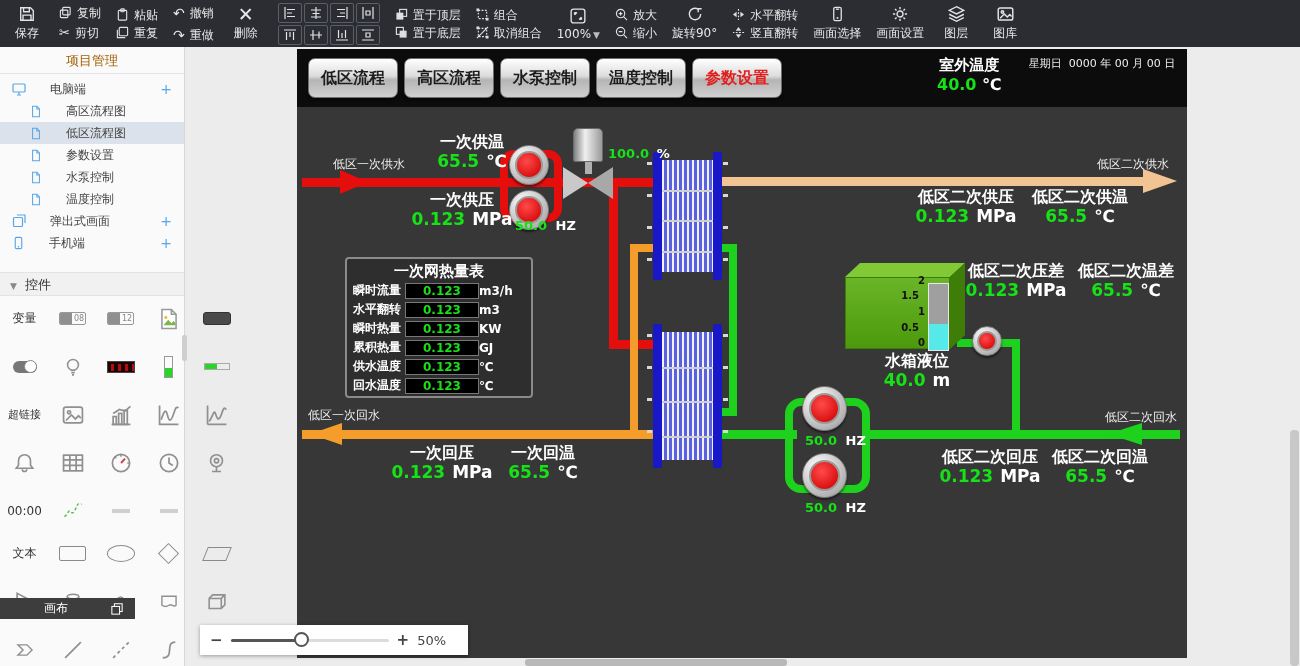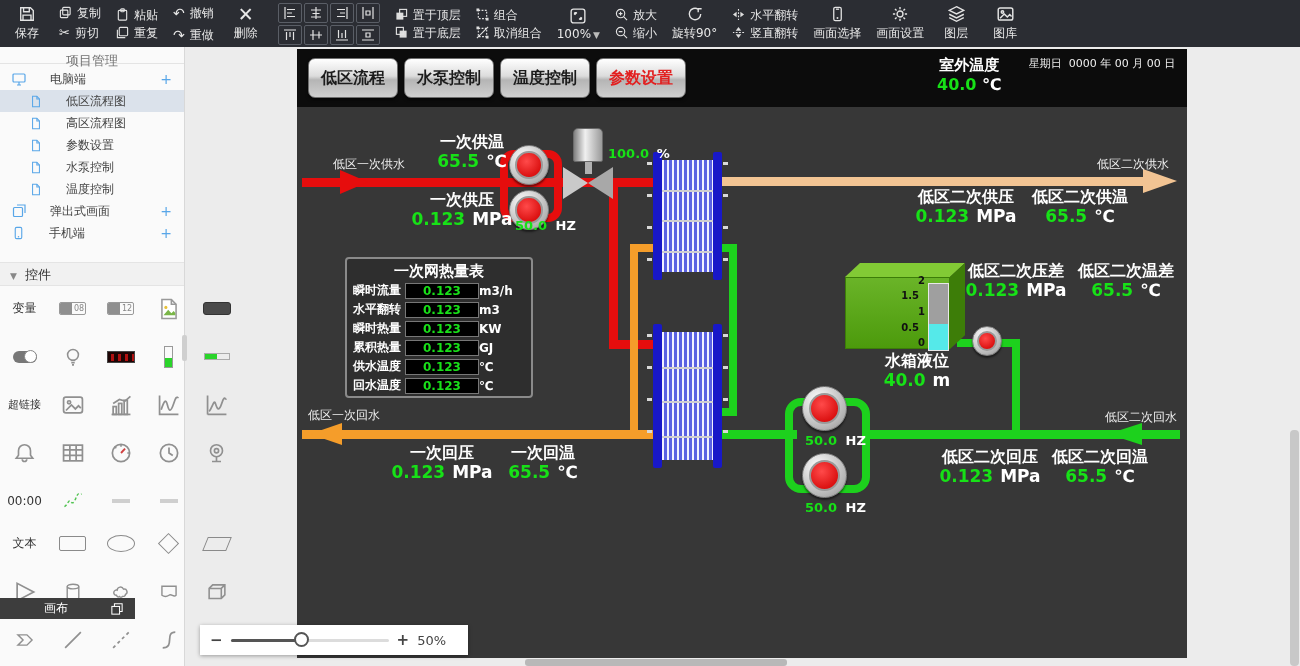--- a/index.html
+++ b/index.html
@@ -16,21 +16,21 @@
   .tb-pair { display:flex; flex-direction:column; gap:4px; }
   .tb-row { display:flex; align-items:center; gap:5px; font-size:12px; line-height:14px; }
   .tb-grid { display:grid; grid-template-columns:repeat(4,24px); grid-template-rows:20px 20px; gap:2px; }
   .tb-cell { border:1px solid #5a5e66; border-radius:2px; display:flex; align-items:center; justify-content:center; }
   .tb-caret { font-size:9px; color:#bbb; margin-left:2px; }
   .ticon { stroke:#e3e3e3; fill:none; stroke-width:1.2; }
 
   
   .sidebar { position:absolute; left:0; top:47px; width:185px; height:619px; background:#fafafa;
              border-right:1px solid #d8d8d8; font-size:12px; color:#444; }
-  .sb-title { height:17px; line-height:27px; text-align:center; font-size:13px; color:#737373;
+  .sb-title { height:27px; line-height:27px; text-align:center; font-size:13px; color:#a16207;
               border-bottom:1px solid #e4e4e4; }
   .tree { padding-top:4px; }
   .tree-row { height:22px; display:flex; align-items:center; gap:24px; padding-left:12px; position:relative; cursor:default; }
   .tree-row.child { padding-left:30px; }
   .tree-row.selected { background:#dbe2eb; }
   .tree-plus { position:absolute; right:12px; color:#58a6e8; font-size:14px; }
   .bicon { stroke:#58a6e8; fill:none; stroke-width:1.2; }
   .sb-section { height:24px; line-height:24px; padding-left:10px; background:#f1f1f1;
                 border-top:1px solid #e4e4e4; border-bottom:1px solid #e4e4e4; color:#333; font-size:13px; }
   .sb-caret { color:#888; font-size:9px; margin-right:4px; }
@@ -346,33 +346,33 @@
   <div class="sb-title">项目管理</div>
   <div class="tree">
     <div class="tree-row">
       <svg class="bicon" width="14" height="14" viewBox="0 0 14 14">
           <rect x="1" y="2" width="12" height="8" rx="1"></rect>
           <path d="M5 13h4M7 10v3"></path>
         </svg>
       <span>电脑端</span>
       <span class="tree-plus">+</span>
     </div>
+    <div class="tree-row child">
+      <svg class="bicon" width="12" height="13" viewBox="0 0 14 14">
+          <path d="M3 1h5l3 3v9H3z"></path>
+          <path d="M8 1v3h3"></path>
+        </svg>
+      <span>高区流程图</span>
+    </div>
     <div class="tree-row child selected">
       <svg class="bicon" width="12" height="13" viewBox="0 0 14 14">
           <path d="M3 1h5l3 3v9H3z"></path>
           <path d="M8 1v3h3"></path>
         </svg>
       <span>低区流程图</span>
-    </div>
-    <div class="tree-row child">
-      <svg class="bicon" width="12" height="13" viewBox="0 0 14 14">
-          <path d="M3 1h5l3 3v9H3z"></path>
-          <path d="M8 1v3h3"></path>
-        </svg>
-      <span>高区流程图</span>
     </div>
     <div class="tree-row child">
       <svg class="bicon" width="12" height="13" viewBox="0 0 14 14">
           <path d="M3 1h5l3 3v9H3z"></path>
           <path d="M8 1v3h3"></path>
         </svg>
       <span>参数设置</span>
     </div>
     <div class="tree-row child">
       <svg class="bicon" width="12" height="13" viewBox="0 0 14 14">
@@ -626,20 +626,21 @@
   <svg width="12" height="12" viewBox="0 0 14 14">
       <rect x="1" y="4" width="9" height="9" fill="#3d3d3d" stroke="#fff" stroke-width="1.2"></rect>
       <path d="M4 4V1h9v9h-3" fill="none" stroke="#fff" stroke-width="1.2"></path>
     </svg>
 </div>
 
 <div class="scada">
 
   <div class="scada-header">
     <button class="nav-btn">低区流程</button>
+    <button class="nav-btn">高区流程</button>
     <button class="nav-btn">水泵控制</button>
     <button class="nav-btn">温度控制</button>
     <button class="nav-btn active">参数设置</button>
   </div>
   <div class="hdr-outdoor">
     <div class="l1">室外温度</div>
     <div class="l2"><span class="g">40.0</span>
       <span class="w">℃</span></div>
   </div>
   <div class="hdr-clock">

